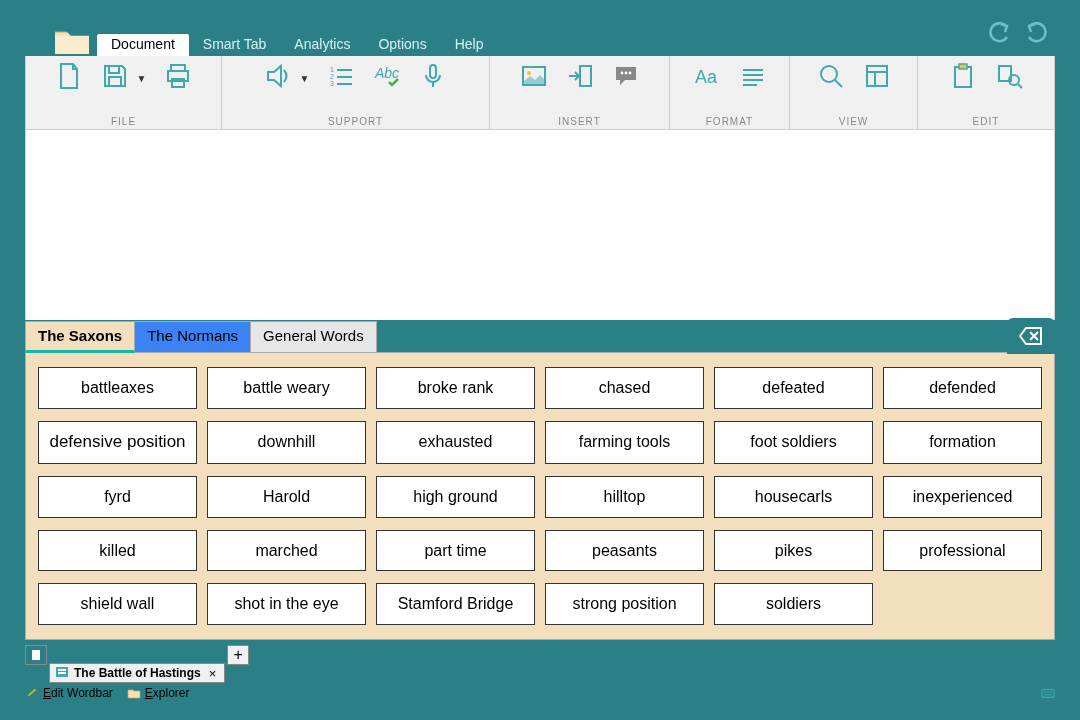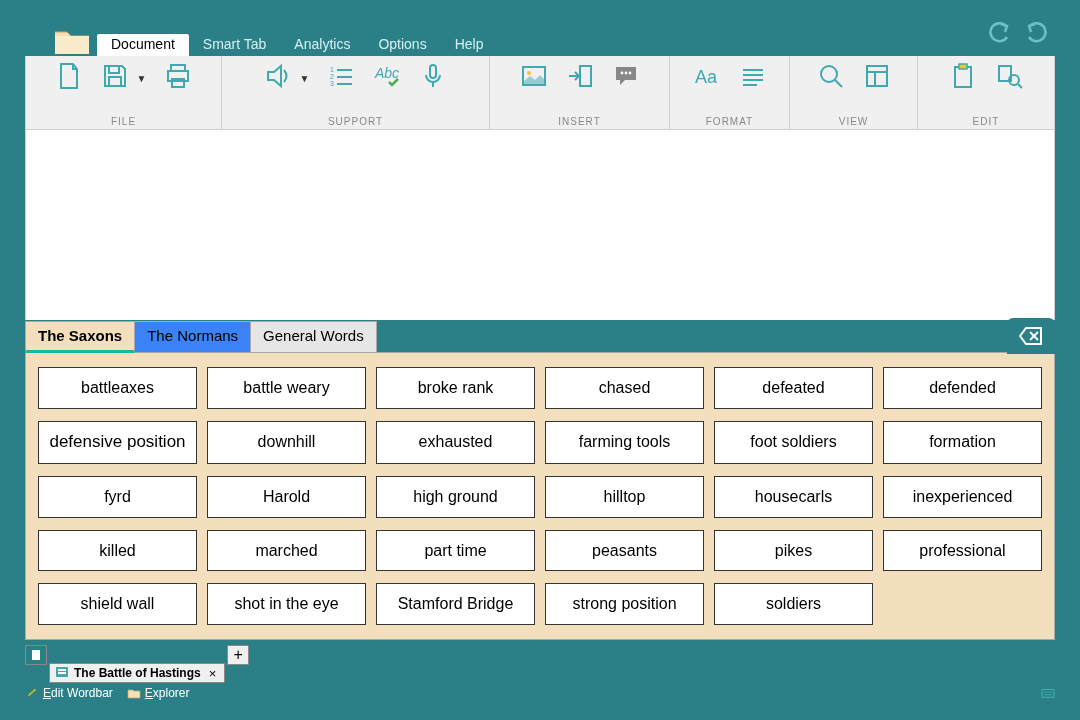--- a/index.html
+++ b/index.html
@@ -42,21 +42,21 @@
   
   .doc-tabs { margin:4px 25px 0 25px; display:flex; align-items:center; height:22px; }
   .doc-tab-icon { width:22px; height:20px; background:#2b8087; border:1px solid #888; display:flex; align-items:center; justify-content:center; margin-right:2px; }
   .doc-tab-icon svg { width:10px; height:12px; }
   .doc-tab { background:#f0f0f0; border:1px solid #888; padding:1px 6px; font-size:12px; display:flex; align-items:center; gap:6px; height:20px; font-weight:bold;margin-top:36px; }
   .doc-tab .mini svg { width:12px; height:10px; }
   .doc-tab .close { font-size:13px; font-weight:normal; cursor:pointer; padding:0 2px; }
   .doc-tab-add { width:22px; height:20px; border:1px solid #888; background:#f0f0f0; margin-left:2px; display:flex; align-items:center; justify-content:center; font-size:16px; cursor:pointer; }
 
   
-  .status-bar { position:absolute; left:25px; right:25px; bottom:18px; height:18px; display:flex; align-items:center; gap:14px; font-size:12px; color:#ffffff; }
+  .status-bar { position:absolute; left:25px; right:25px; bottom:18px; height:18px; display:flex; align-items:center; gap:14px; font-size:12px; color:#000000; }
   .status-item { display:flex; align-items:center; gap:4px; cursor:pointer; }
   .status-item .ul { text-decoration:underline; }
   .status-item svg { width:14px; height:12px; }
   .status-right { margin-left:auto; }
 </style>
 </head>
 <body>
 
 <div class="top-row">
   <span class="folder-icon">

